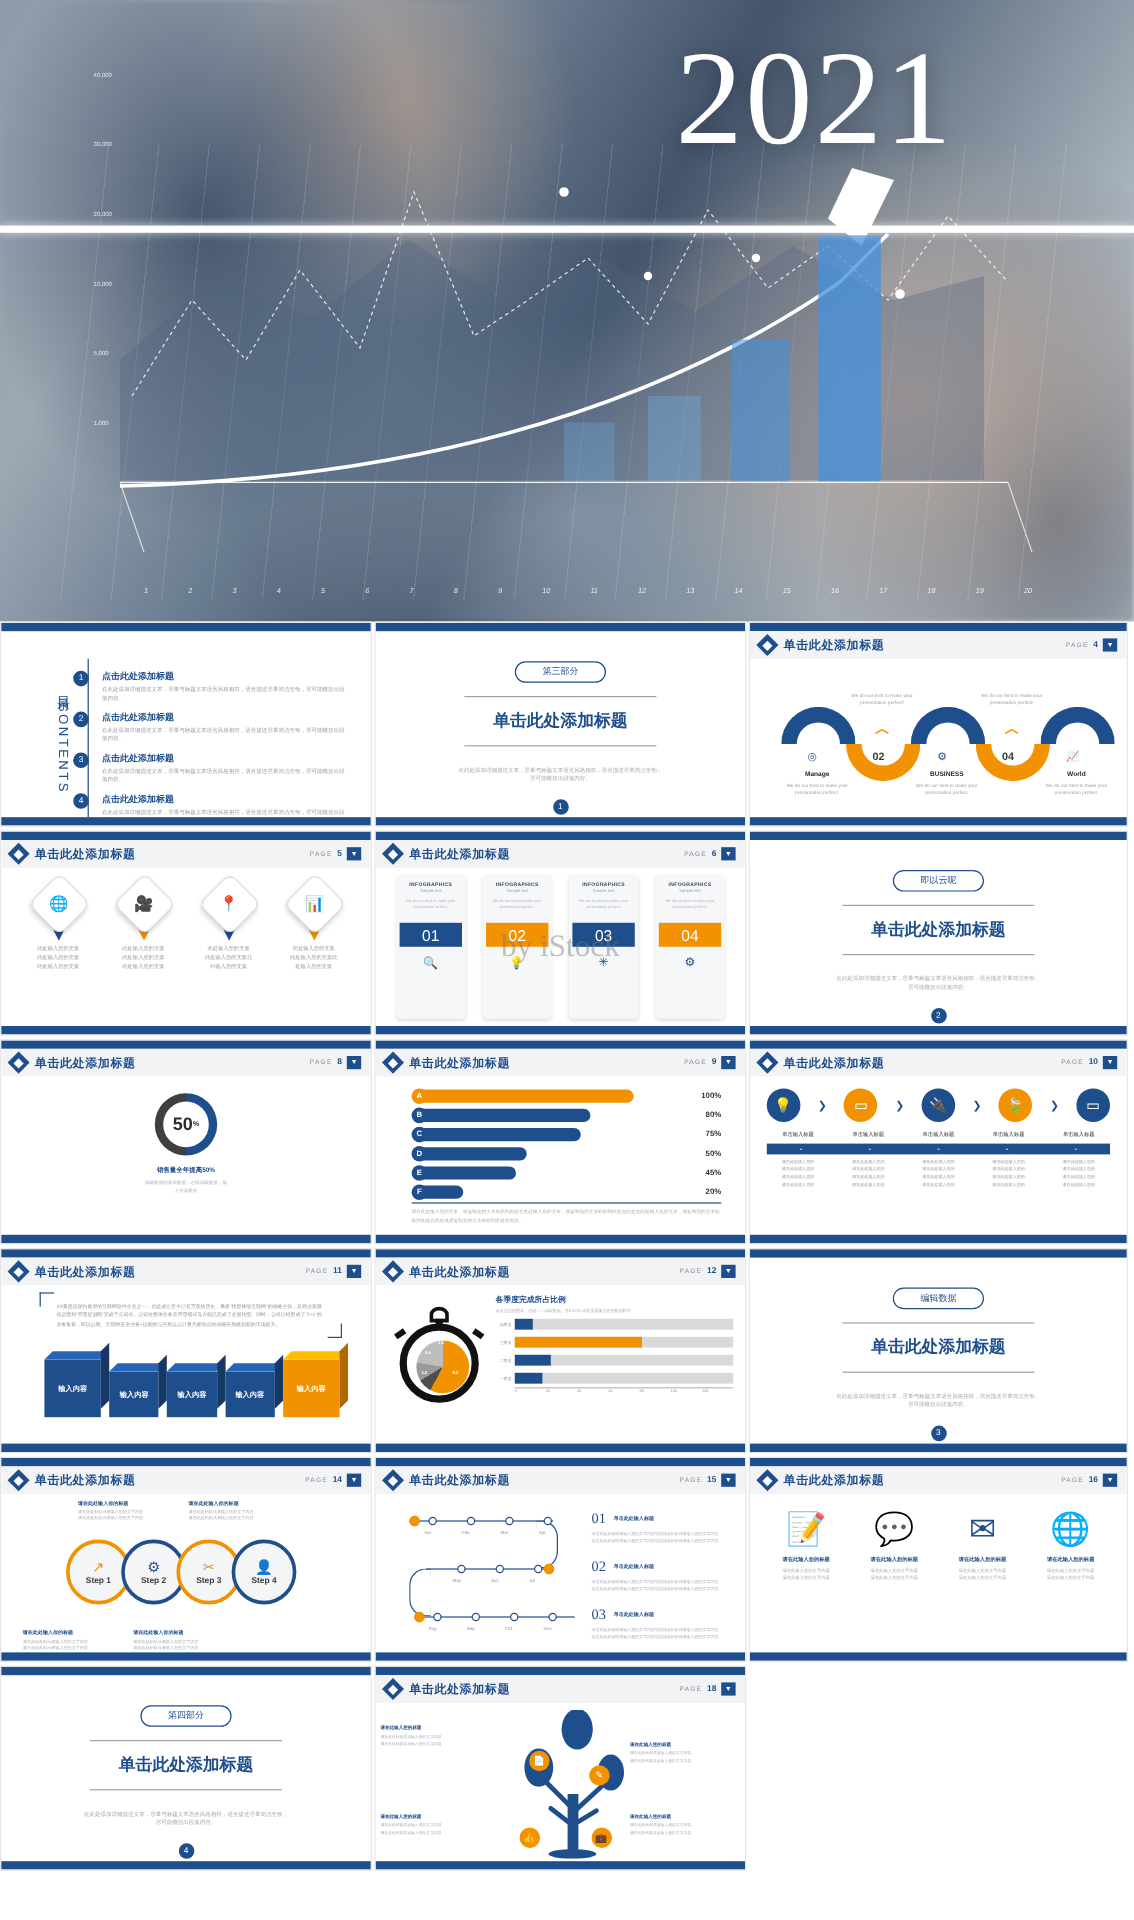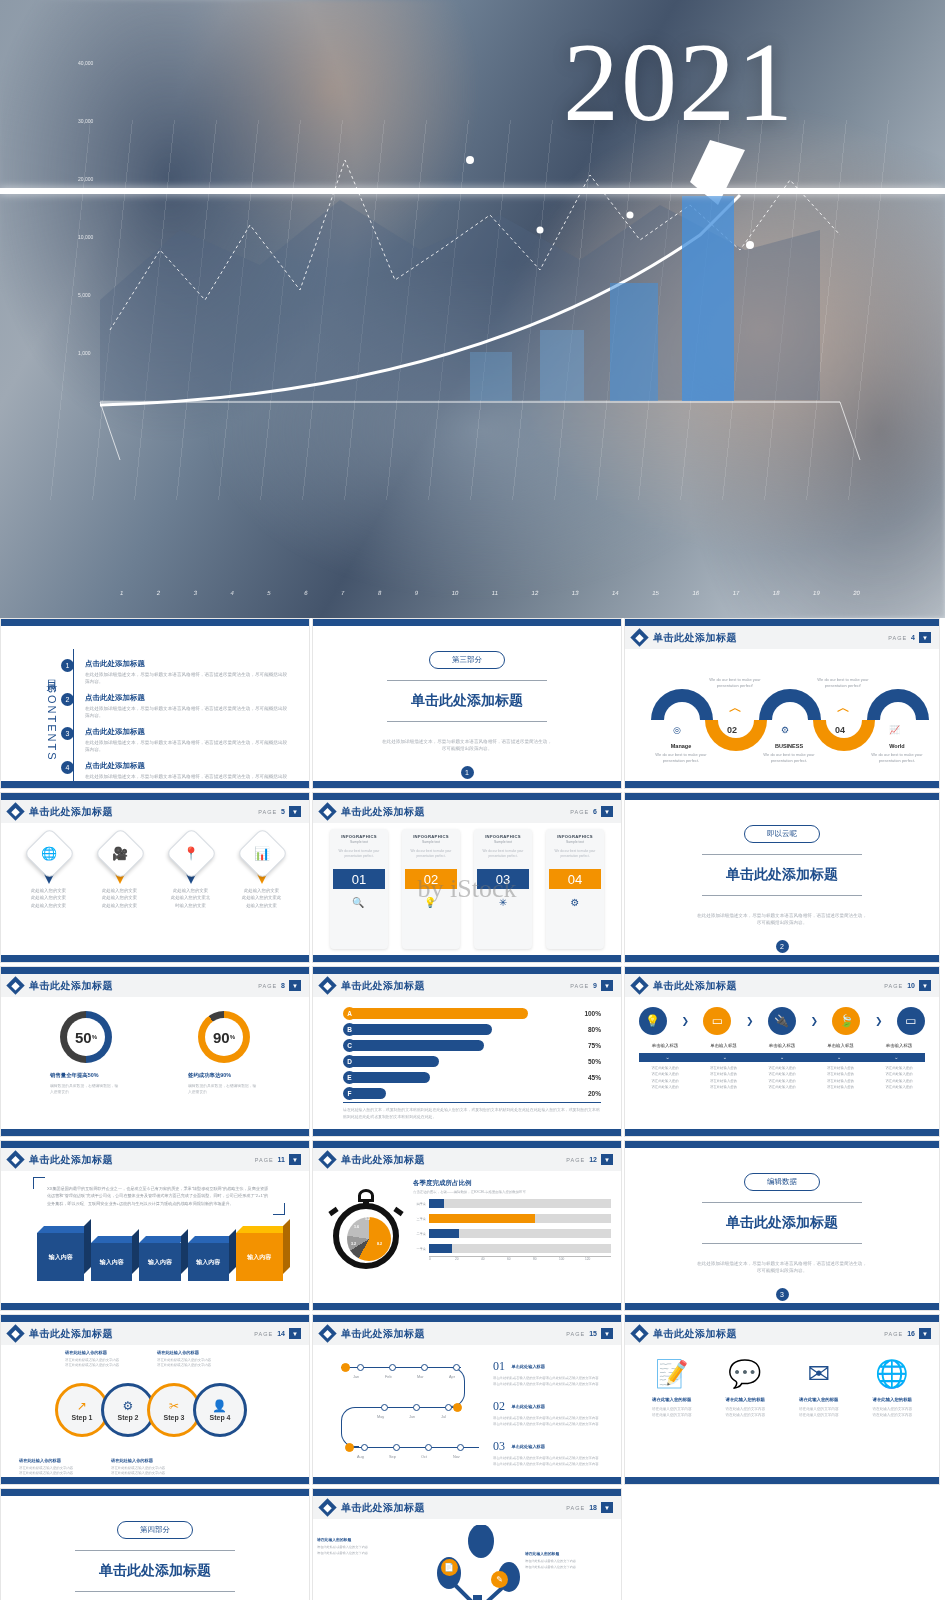--- a/index.html
+++ b/index.html
@@ -2,21 +2,21 @@
 <html><head>
 <meta charset="utf-8">
 <style>
   * { box-sizing: border-box; margin:0; padding:0; }
   body {
     width:945px; height:1600px; overflow:hidden;
     font-family:"Liberation Sans","DejaVu Sans",sans-serif;
     background:#ffffff;
   }
   
-  .hero { position:relative; width:945px; height:618px; overflow:hidden;
+  .hero { position:relative; width:945px; height:518px; overflow:hidden;
     background:linear-gradient(120deg,#8d9aa8 0%,#9fa9b4 18%,#6d7f93 35%,#44546b 52%,#7d8b99 70%,#b9c2cb 88%,#cfd6dc 100%);
   }
   .hero-blur {position:absolute;inset:0;
     background:
       radial-gradient(ellipse 300px 420px at 170px 180px,rgba(40,58,86,.72),transparent 62%),
       radial-gradient(ellipse 250px 300px at 330px 90px,rgba(196,160,134,.55),transparent 60%),
       radial-gradient(ellipse 420px 360px at 760px 330px,rgba(225,190,165,.62),transparent 62%),
       radial-gradient(ellipse 330px 480px at 880px 430px,rgba(30,40,58,.55),transparent 60%),
       radial-gradient(ellipse 420px 260px at 480px 430px,rgba(180,196,210,.45),transparent 65%);
     filter:blur(2px);}
@@ -92,21 +92,21 @@
   .ig .col{width:58px;background:#f6f7f8;border-radius:4px;padding:5px 3px;text-align:center;box-shadow:0 1px 3px rgba(0,0,0,.12);}
   .ig .h{font-size:4.2px;font-weight:bold;color:#3a4654;letter-spacing:.3px;}
   .ig .s{font-size:3.4px;color:#9aa0a8;margin-top:1px;}
   .ig .t{font-size:3.2px;color:#b4b9c0;line-height:1.6;margin-top:5px;height:16px;}
   .ig .n{height:20px;display:flex;align-items:center;justify-content:center;color:#fff;font-size:13px;margin-top:4px;}
   .ig .ic{font-size:10px;margin-top:8px;color:#1F4E8C;}
   .watermark{position:absolute;left:0;top:0;width:100%;height:100%;pointer-events:none;z-index:9;
     display:flex;flex-direction:column;align-items:center;justify-content:center;}
   
   .donuts{position:absolute;inset:0;display:flex;justify-content:space-around;padding:14px 16px 0;}
-  .dn{width:72px;text-align:left;}
+  .dn{width:72px;text-align:center;}
   .ring{width:52px;height:52px;border-radius:50%;margin:0 auto;display:flex;align-items:center;justify-content:center;}
   .ring .in{width:38px;height:38px;border-radius:50%;background:#fff;display:flex;align-items:center;justify-content:center;
     font-size:15px;font-weight:bold;color:#2b2b2b;}
   .ring .in sup{font-size:6px;}
   .dn .cap{font-size:5.4px;color:#1F4E8C;font-weight:bold;margin-top:9px;}
   .dn .sub{font-size:3.8px;color:#b0b5bb;line-height:1.7;margin-top:4px;}
   
   .bars{position:absolute;left:30px;top:10px;right:20px;}
   .brow{display:flex;align-items:center;height:13px;margin-bottom:3px;}
   .bkey{width:13px;height:13px;border-radius:50%;color:#fff;font-size:6.5px;font-weight:bold;
@@ -460,27 +460,20 @@
   </div>
       <div class="body">
         <div class="donuts">
     <div class="dn">
       <div class="ring" style="background:conic-gradient(#1F4E8C 0 50%, #3F3F3F 50% 100%)">
         <div class="in">50<sup>%</sup></div>
             </div>
       <div class="cap">销售量全年提高50%</div>
       <div class="sub">编辑数据的具体数据，右键编辑数据，输入您需要的</div>
     </div>
-    <div class="dn">
-      <div class="ring" style="background:conic-gradient(#F39200 0 90%, #3F3F3F 90% 100%)">
-        <div class="in">90<sup>%</sup></div>
-            </div>
-      <div class="cap">签约成功率达90%</div>
-      <div class="sub">编辑数据的具体数据，右键编辑数据，输入您需要的</div>
-    </div>
         </div>
       </div>
       <div class="bottombar"></div>
     </div>
     <div class="slide">
       <div class="topbar"></div>
   <div class="shead">
     <span class="diamond"></span>
     <h3>单击此处添加标题</h3>
     <span class="pg">

